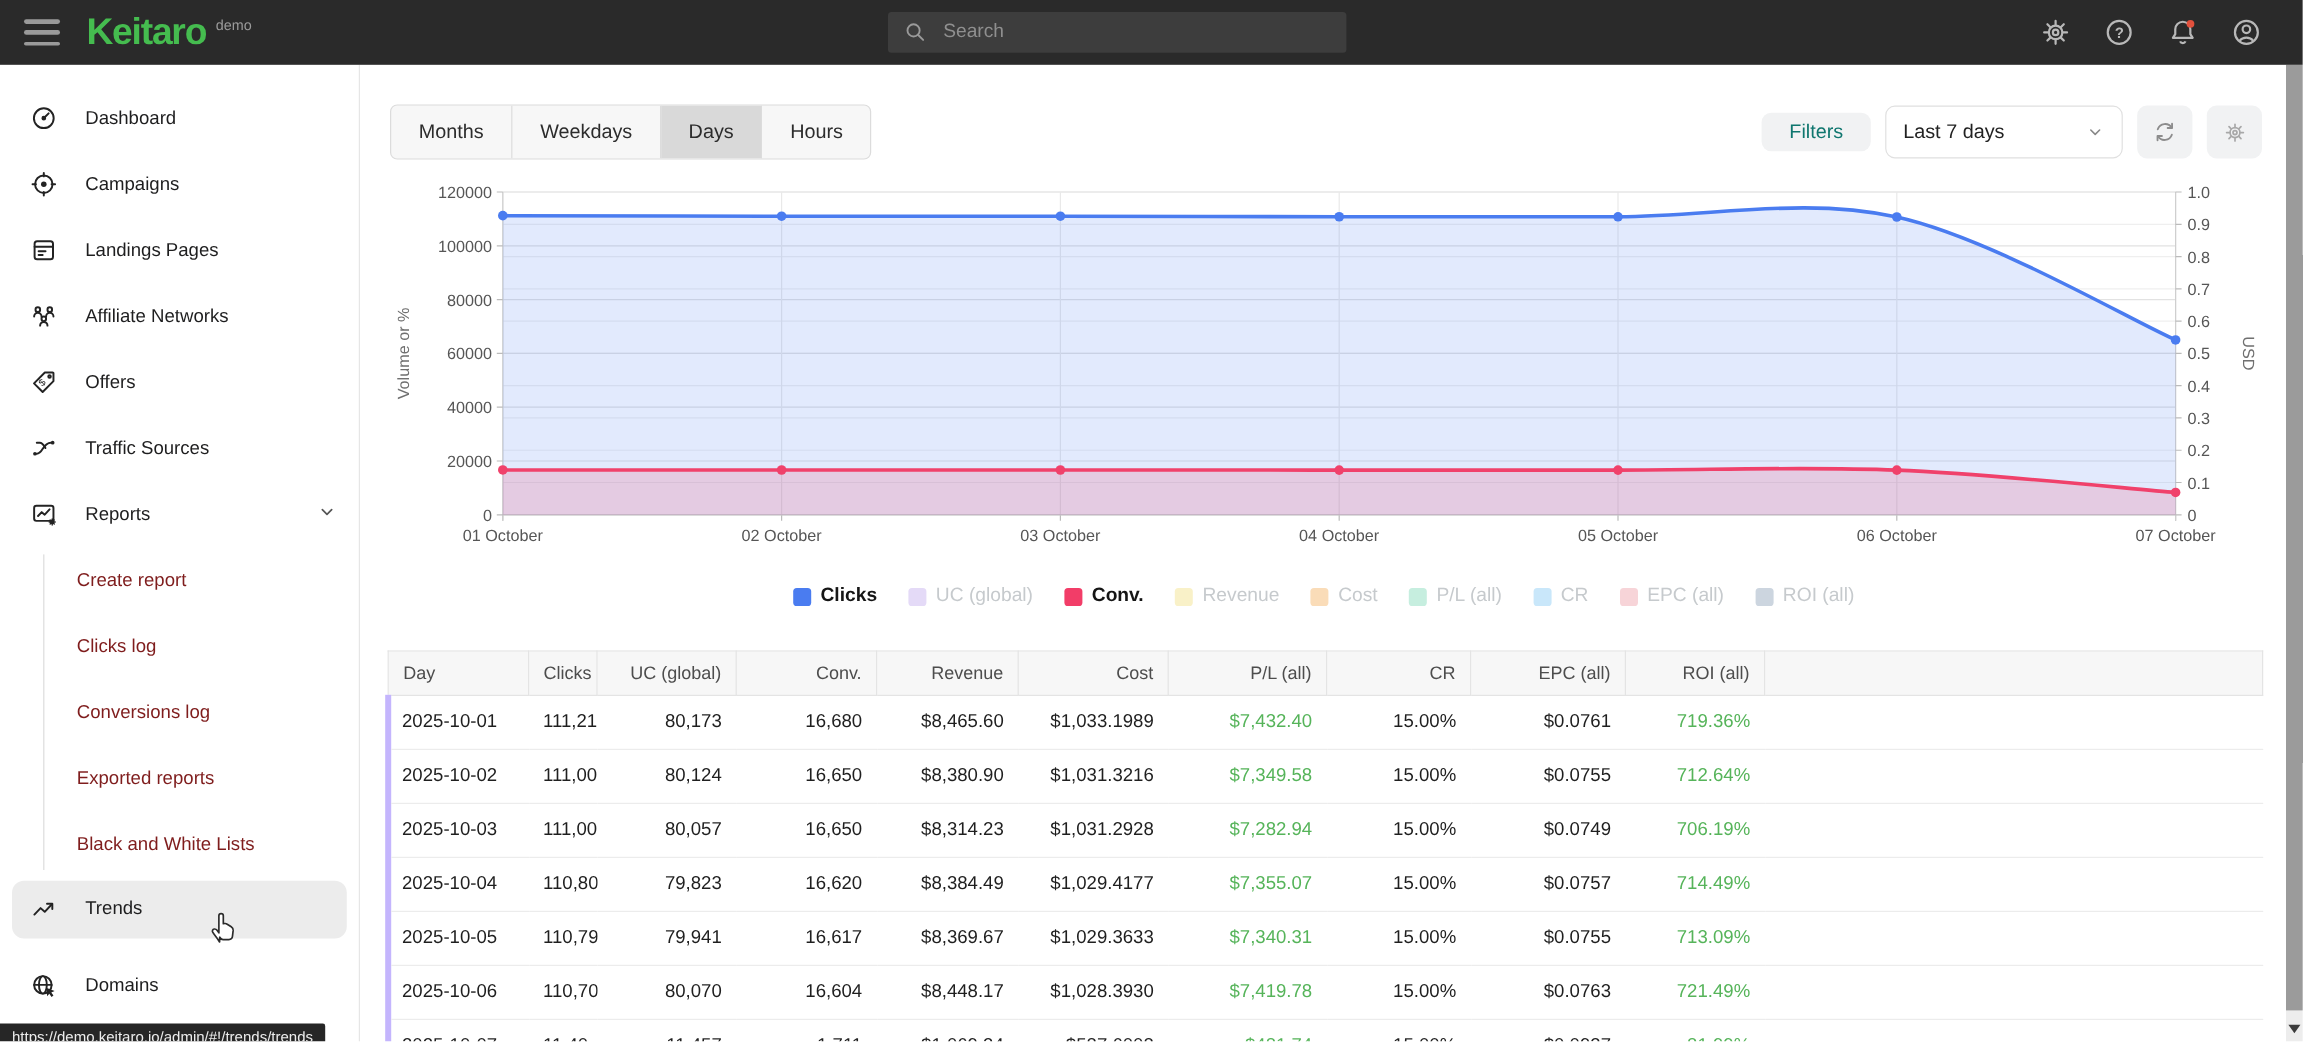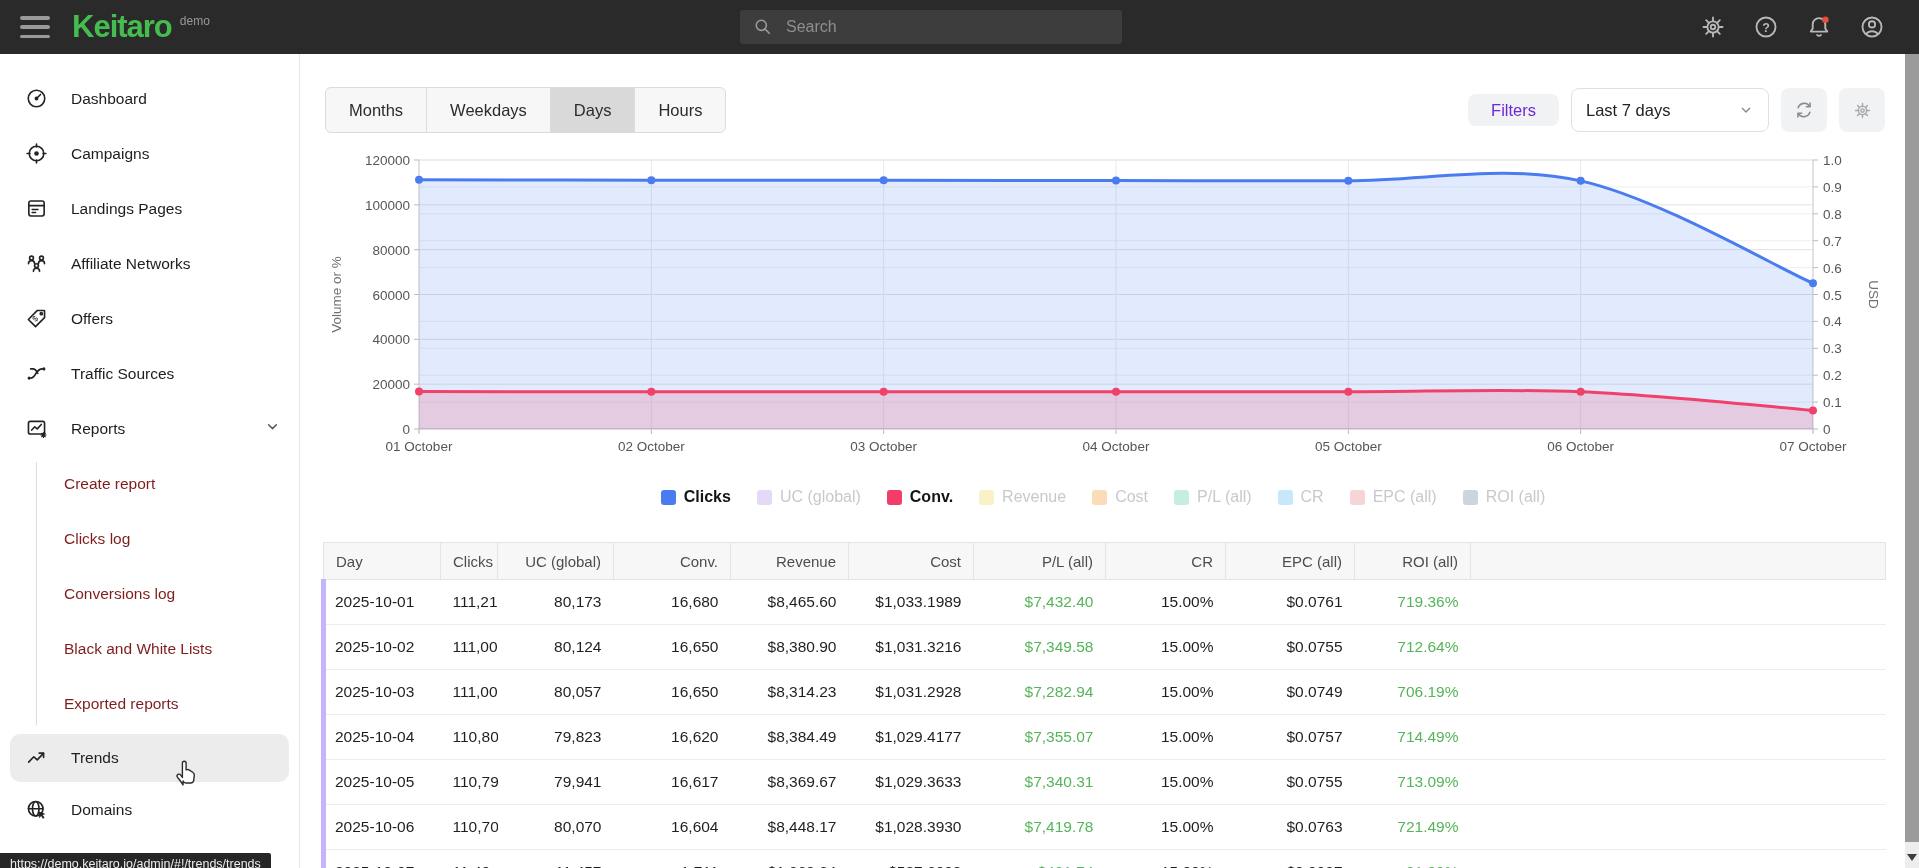--- a/index.html
+++ b/index.html
@@ -20,36 +20,36 @@
   .search-wrap input::placeholder{color:#8f8f8f;}
   .hdr-icons{position:absolute;right:34px;top:0;height:54px;display:flex;align-items:center;gap:27px;}
   .hdr-icons .hicon{width:26px;height:26px;cursor:pointer;position:relative;}
   
   .sidebar{position:absolute;left:0;top:54px;width:300px;bottom:0;background:#fff;
            border-right:1px solid #e6e6e6;padding-top:17px;box-sizing:border-box;z-index:10;}
   .side-item{height:55px;display:flex;align-items:center;padding-left:25px;cursor:pointer;color:#1e1e1f;}
   .side-item .sicon{width:24px;height:24px;flex:none;display:flex;align-items:center;}
   .side-item .slabel{margin-left:22px;font-size:15.5px;}
   .side-item .chev{margin-left:auto;margin-right:18px;color:#555;}
-  .side-item.active{height:48px;margin:3px 10px 0 10px;padding-left:15px;background:#ececec;border-radius:10px;}
+  .side-item.active{height:48px;margin:3px 10px 12px 10px;padding-left:15px;background:#ececec;border-radius:10px;}
   .side-sub{position:relative;}
   .side-sub:before{content:"";position:absolute;left:36px;top:6px;bottom:6px;width:1px;background:#dcdcdc;}
   .sub-item{height:55px;display:flex;align-items:center;padding-left:64px;font-size:15.5px;color:#7f1d1d;cursor:pointer;}
   
   .main{position:absolute;left:301px;top:54px;right:14px;bottom:0;background:#fff;overflow:hidden;}
   .toolbar{position:absolute;left:24px;right:20px;top:33px;height:46px;display:flex;
            justify-content:space-between;align-items:center;}
   .tabs{display:flex;border:1px solid #dcdcdc;border-radius:6px;overflow:hidden;background:#f7f7f7;height:44px;}
   .tab{border:none;background:transparent;padding:0 23px;font-size:16.5px;color:#2c2c2c;cursor:pointer;
        border-right:1px solid #dcdcdc;font-family:inherit;height:44px;}
   .tab:last-child{border-right:none;}
   .tab.active{background:#d9d9d9;}
   .controls{display:flex;align-items:center;gap:12px;}
   .btn-filters{height:32px;padding:0 23px;background:#f1f2f3;border:none;border-radius:8px;
-               font-size:16.5px;color:#6d28d9;cursor:pointer;font-family:inherit;}
+               font-size:16.5px;color:#0f766e;cursor:pointer;font-family:inherit;}
   .select-range{height:42px;width:168px;background:#fff;border:1px solid #e0e0e0;border-radius:8px;
                 display:flex;align-items:center;justify-content:space-between;padding:0 14px;cursor:pointer;}
   .select-range .sel-label{font-size:16.5px;color:#222;}
   .icon-btn{width:46px;height:44px;background:#f1f2f3;border:none;border-radius:8px;cursor:pointer;
             display:flex;align-items:center;justify-content:center;}
   
   .chart-wrap{position:absolute;left:20px;top:98px;width:1565px;height:312px;}
   
   .legend{position:absolute;left:0;right:0;top:434px;display:flex;justify-content:center;
           align-items:center;gap:26px;}
@@ -204,22 +204,22 @@
       </span>
       <span class="slabel">Reports</span>
       <span class="chev"><svg width="17" height="17" viewBox="0 0 24 24" fill="none" stroke="#555" stroke-width="2" stroke-linecap="round" stroke-linejoin="round">
           <path d="M6.5 9.5l5.5 5.5 5.5-5.5"></path>
         </svg></span>
     </div>
     <div class="side-sub">
       <div class="sub-item">Create report</div>
       <div class="sub-item">Clicks log</div>
       <div class="sub-item">Conversions log</div>
+      <div class="sub-item">Exported reports</div>
       <div class="sub-item">Black and White Lists</div>
-      <div class="sub-item">Exported reports</div>
     </div>
     <div class="side-item active">
       <span class="sicon">
         <svg width="23" height="23" viewBox="0 0 24 24" fill="none" stroke="#232323" stroke-width="1.7" stroke-linecap="round" stroke-linejoin="round">
           <path d="M3.8 15.8l5.4-5.6 3.6 3.2 6.4-6.8"></path>
           <path d="M14.8 6.4h4.6v4.6"></path>
         </svg>
       </span>
       <span class="slabel">Trends</span>
     </div>

